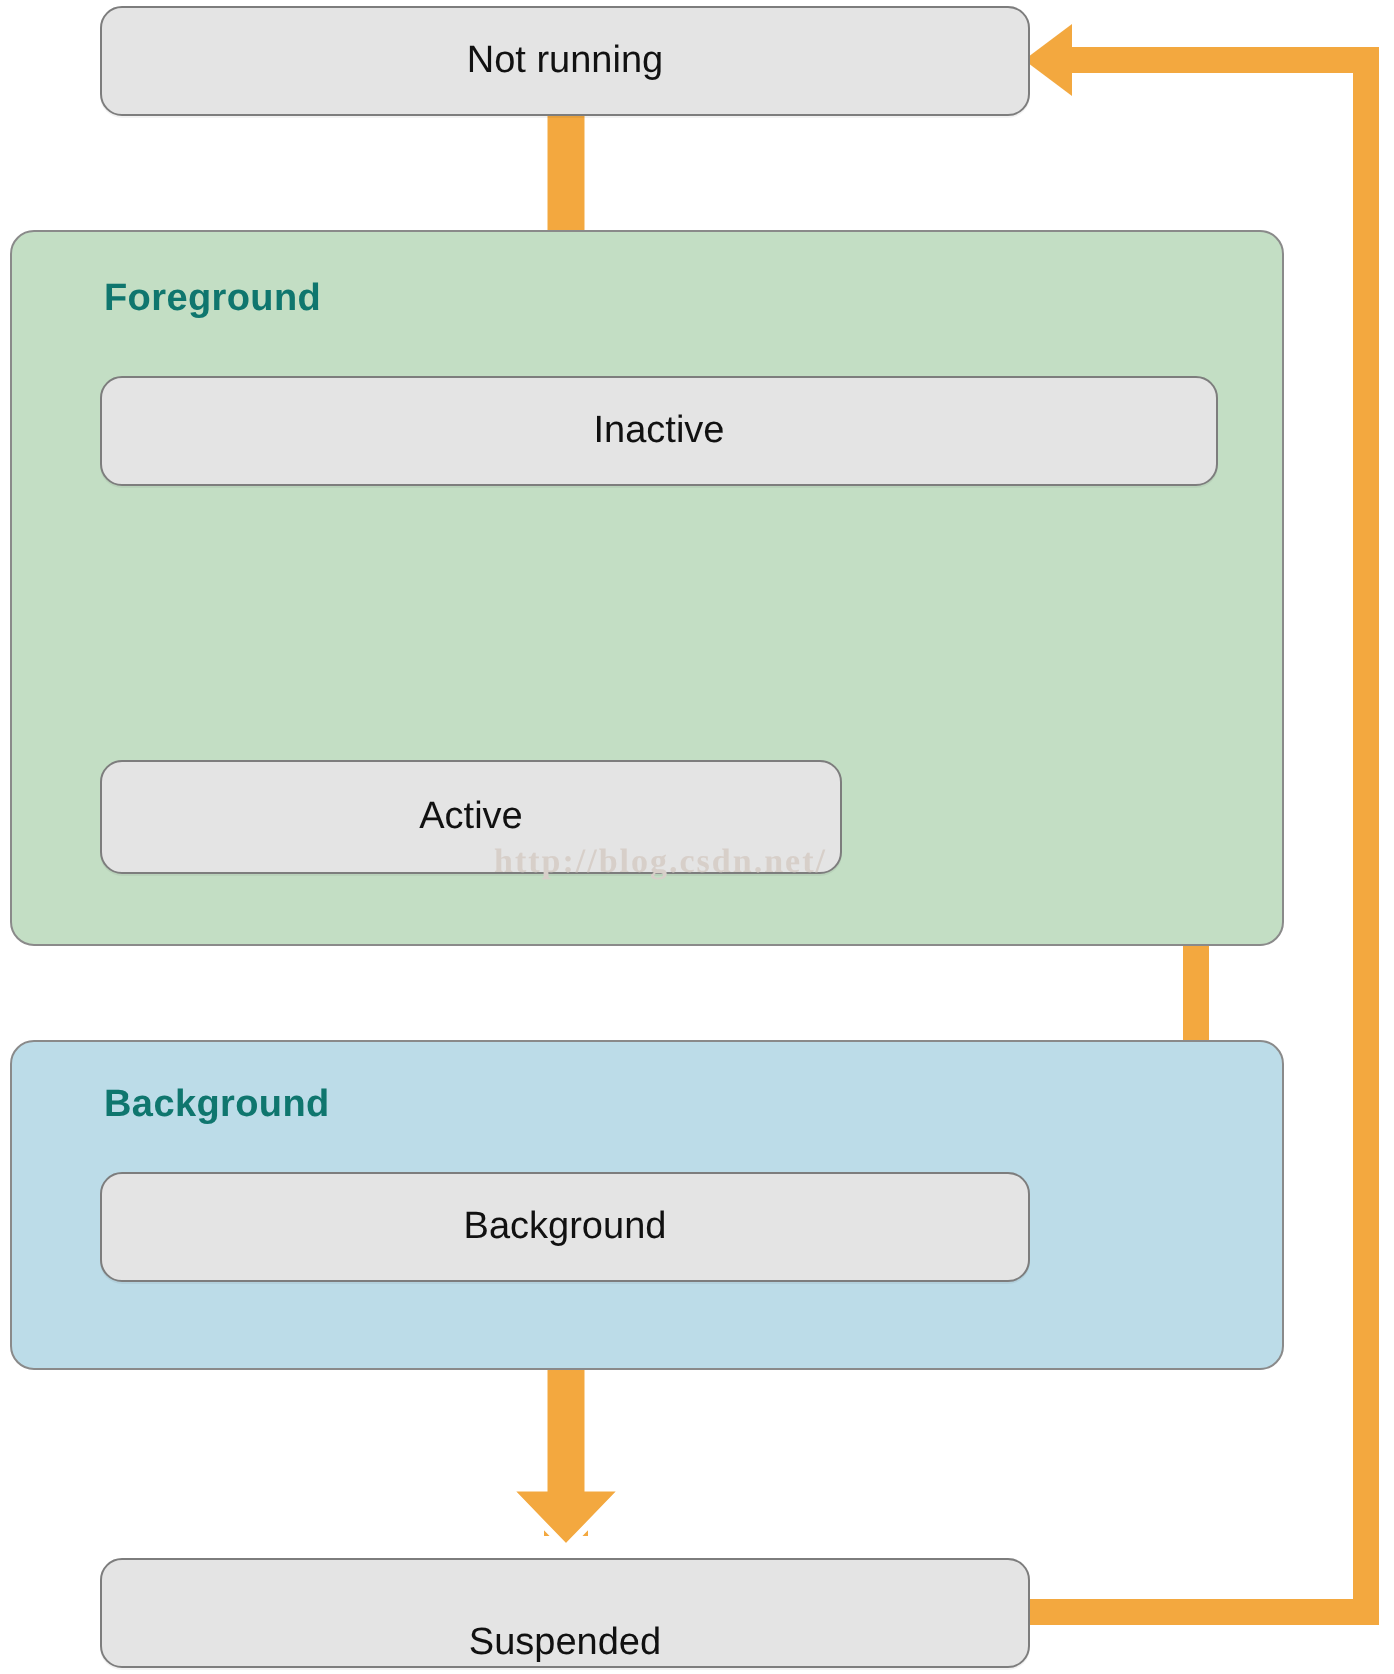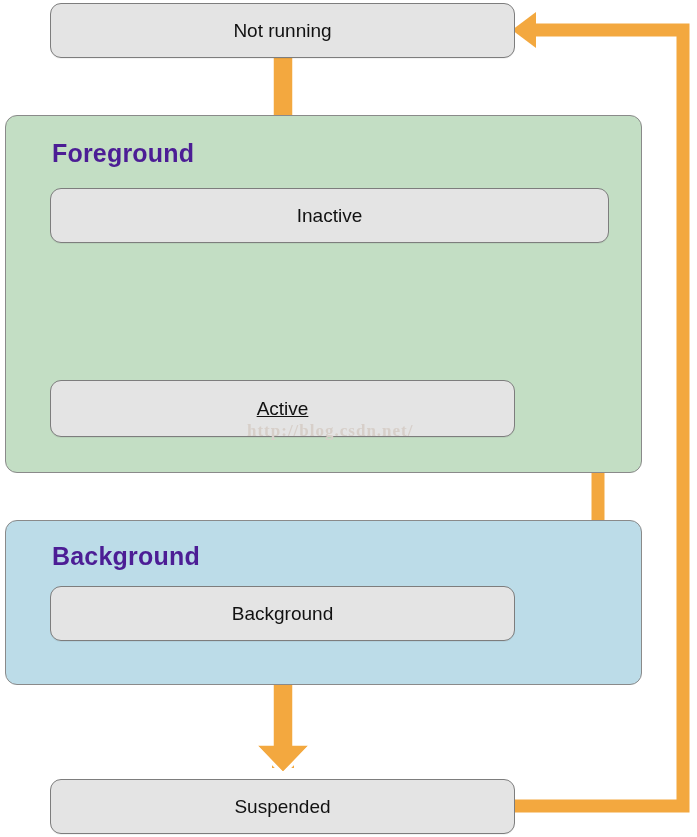--- a/index.html
+++ b/index.html
@@ -10,21 +10,21 @@
   #stage{position:absolute;left:0;top:0;width:697px;height:837px;}
 
   
   .group{
     position:absolute;border:1px solid #8a8a8a;border-radius:12px;
     box-sizing:border-box;
   }
   .group-fg{background:#c3dec4;}
   .group-bg{background:#bcdce8;}
   .group-title{
-    position:absolute;font-weight:bold;font-size:25px;color:#4c1d95;
+    position:absolute;font-weight:bold;font-size:19px;color:#0f766e;
     letter-spacing:.2px;white-space:nowrap;
   }
 
   
   .state{
     position:absolute;box-sizing:border-box;
     background:#e4e4e4;border:1px solid #7d7d7d;border-radius:11px;
     display:flex;align-items:center;justify-content:center;
     font-size:19px;color:#111;
     box-shadow:0 1px 0 rgba(0,0,0,.05);
@@ -106,27 +106,27 @@
   <div class="group-title" style="left:52px;top:542px;">Background</div>
 
   <div class="state" style="left:50px;top:3px;width:465px;height:55px;">
     <span>Not running</span>
   </div>
 
   <div class="state" style="left:50px;top:188px;width:559px;height:55px;">
     <span>Inactive</span>
   </div>
 
-  <div class="state" style="left:50px;top:380px;width:465px;height:57px;text-decoration:underline;">
+  <div class="state" style="left:50px;top:380px;width:371px;height:57px;">
     <span>Active</span>
   </div>
 
   <div class="state" style="left:50px;top:586px;width:465px;height:55px;">
     <span>Background</span>
   </div>
 
-  <div class="state" style="left:50px;top:779px;width:465px;height:55px;">
+  <div class="state" style="left:50px;top:779px;width:465px;height:55px;align-items:flex-end;">
     <span>Suspended</span>
   </div>
 
   <div class="watermark" style="left:247px;top:421px;font-weight:bold;">http://blog.csdn.net/</div>
 
 </div>
 
 </body></html>

